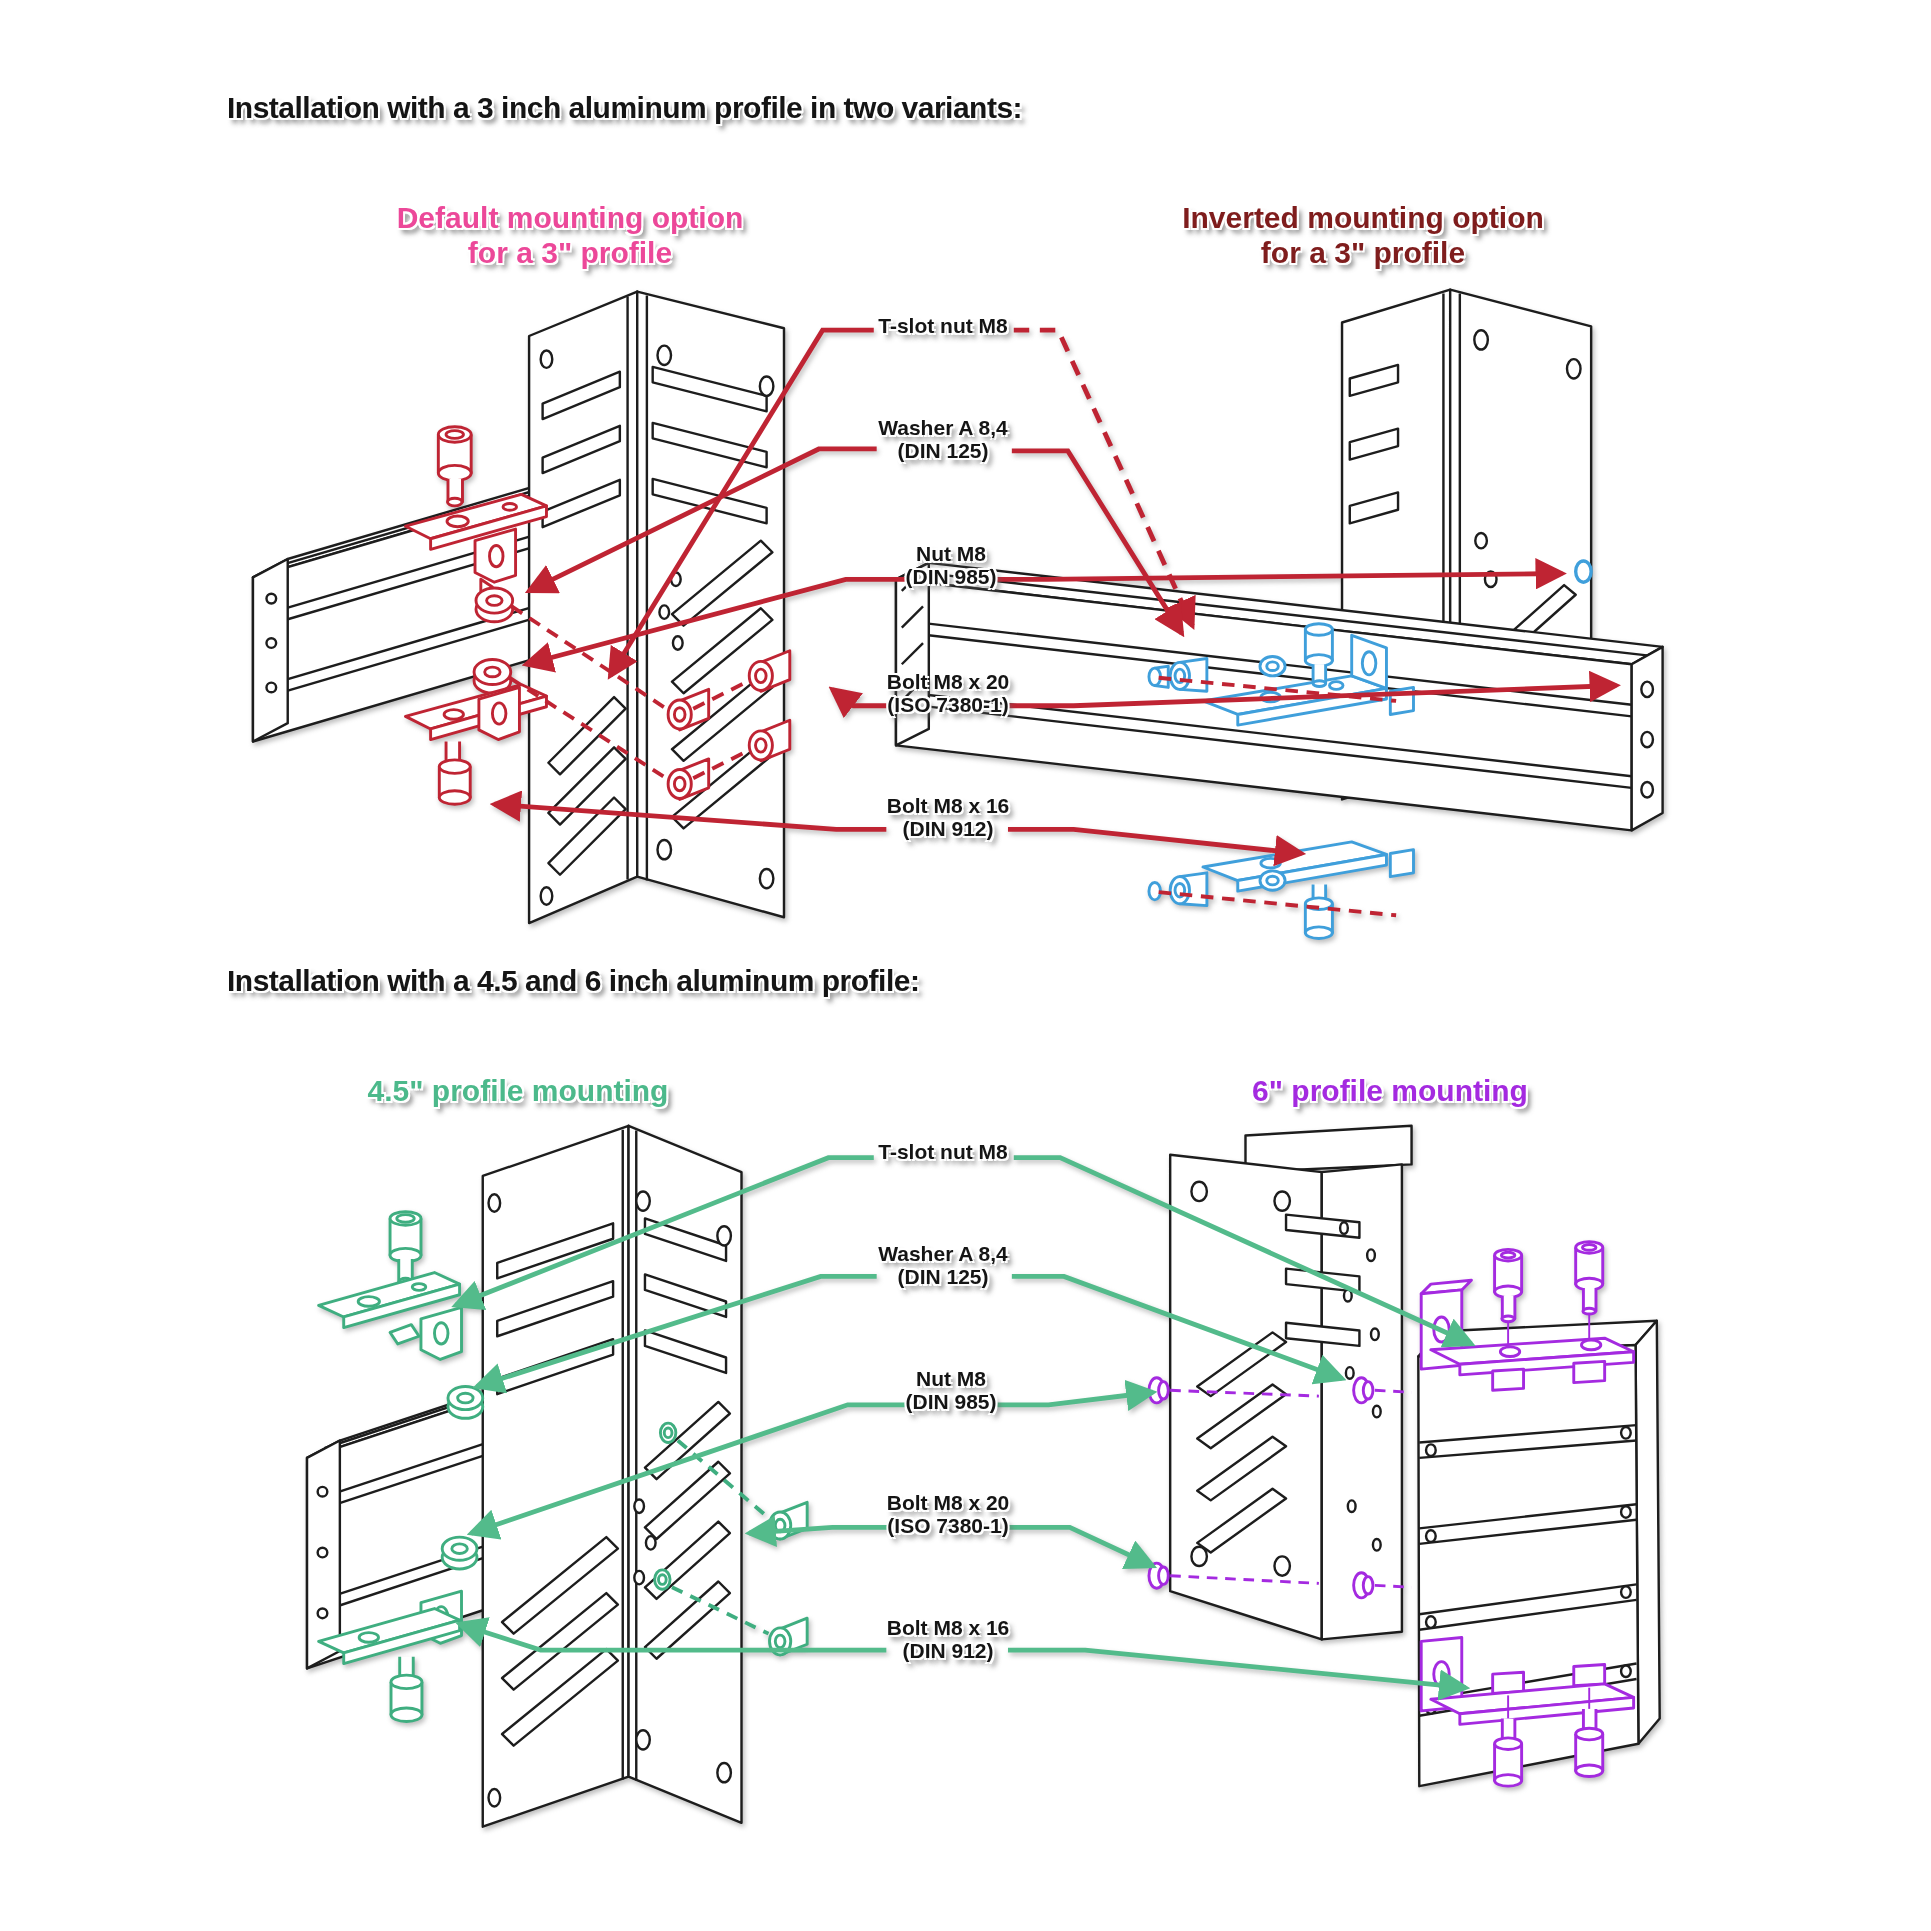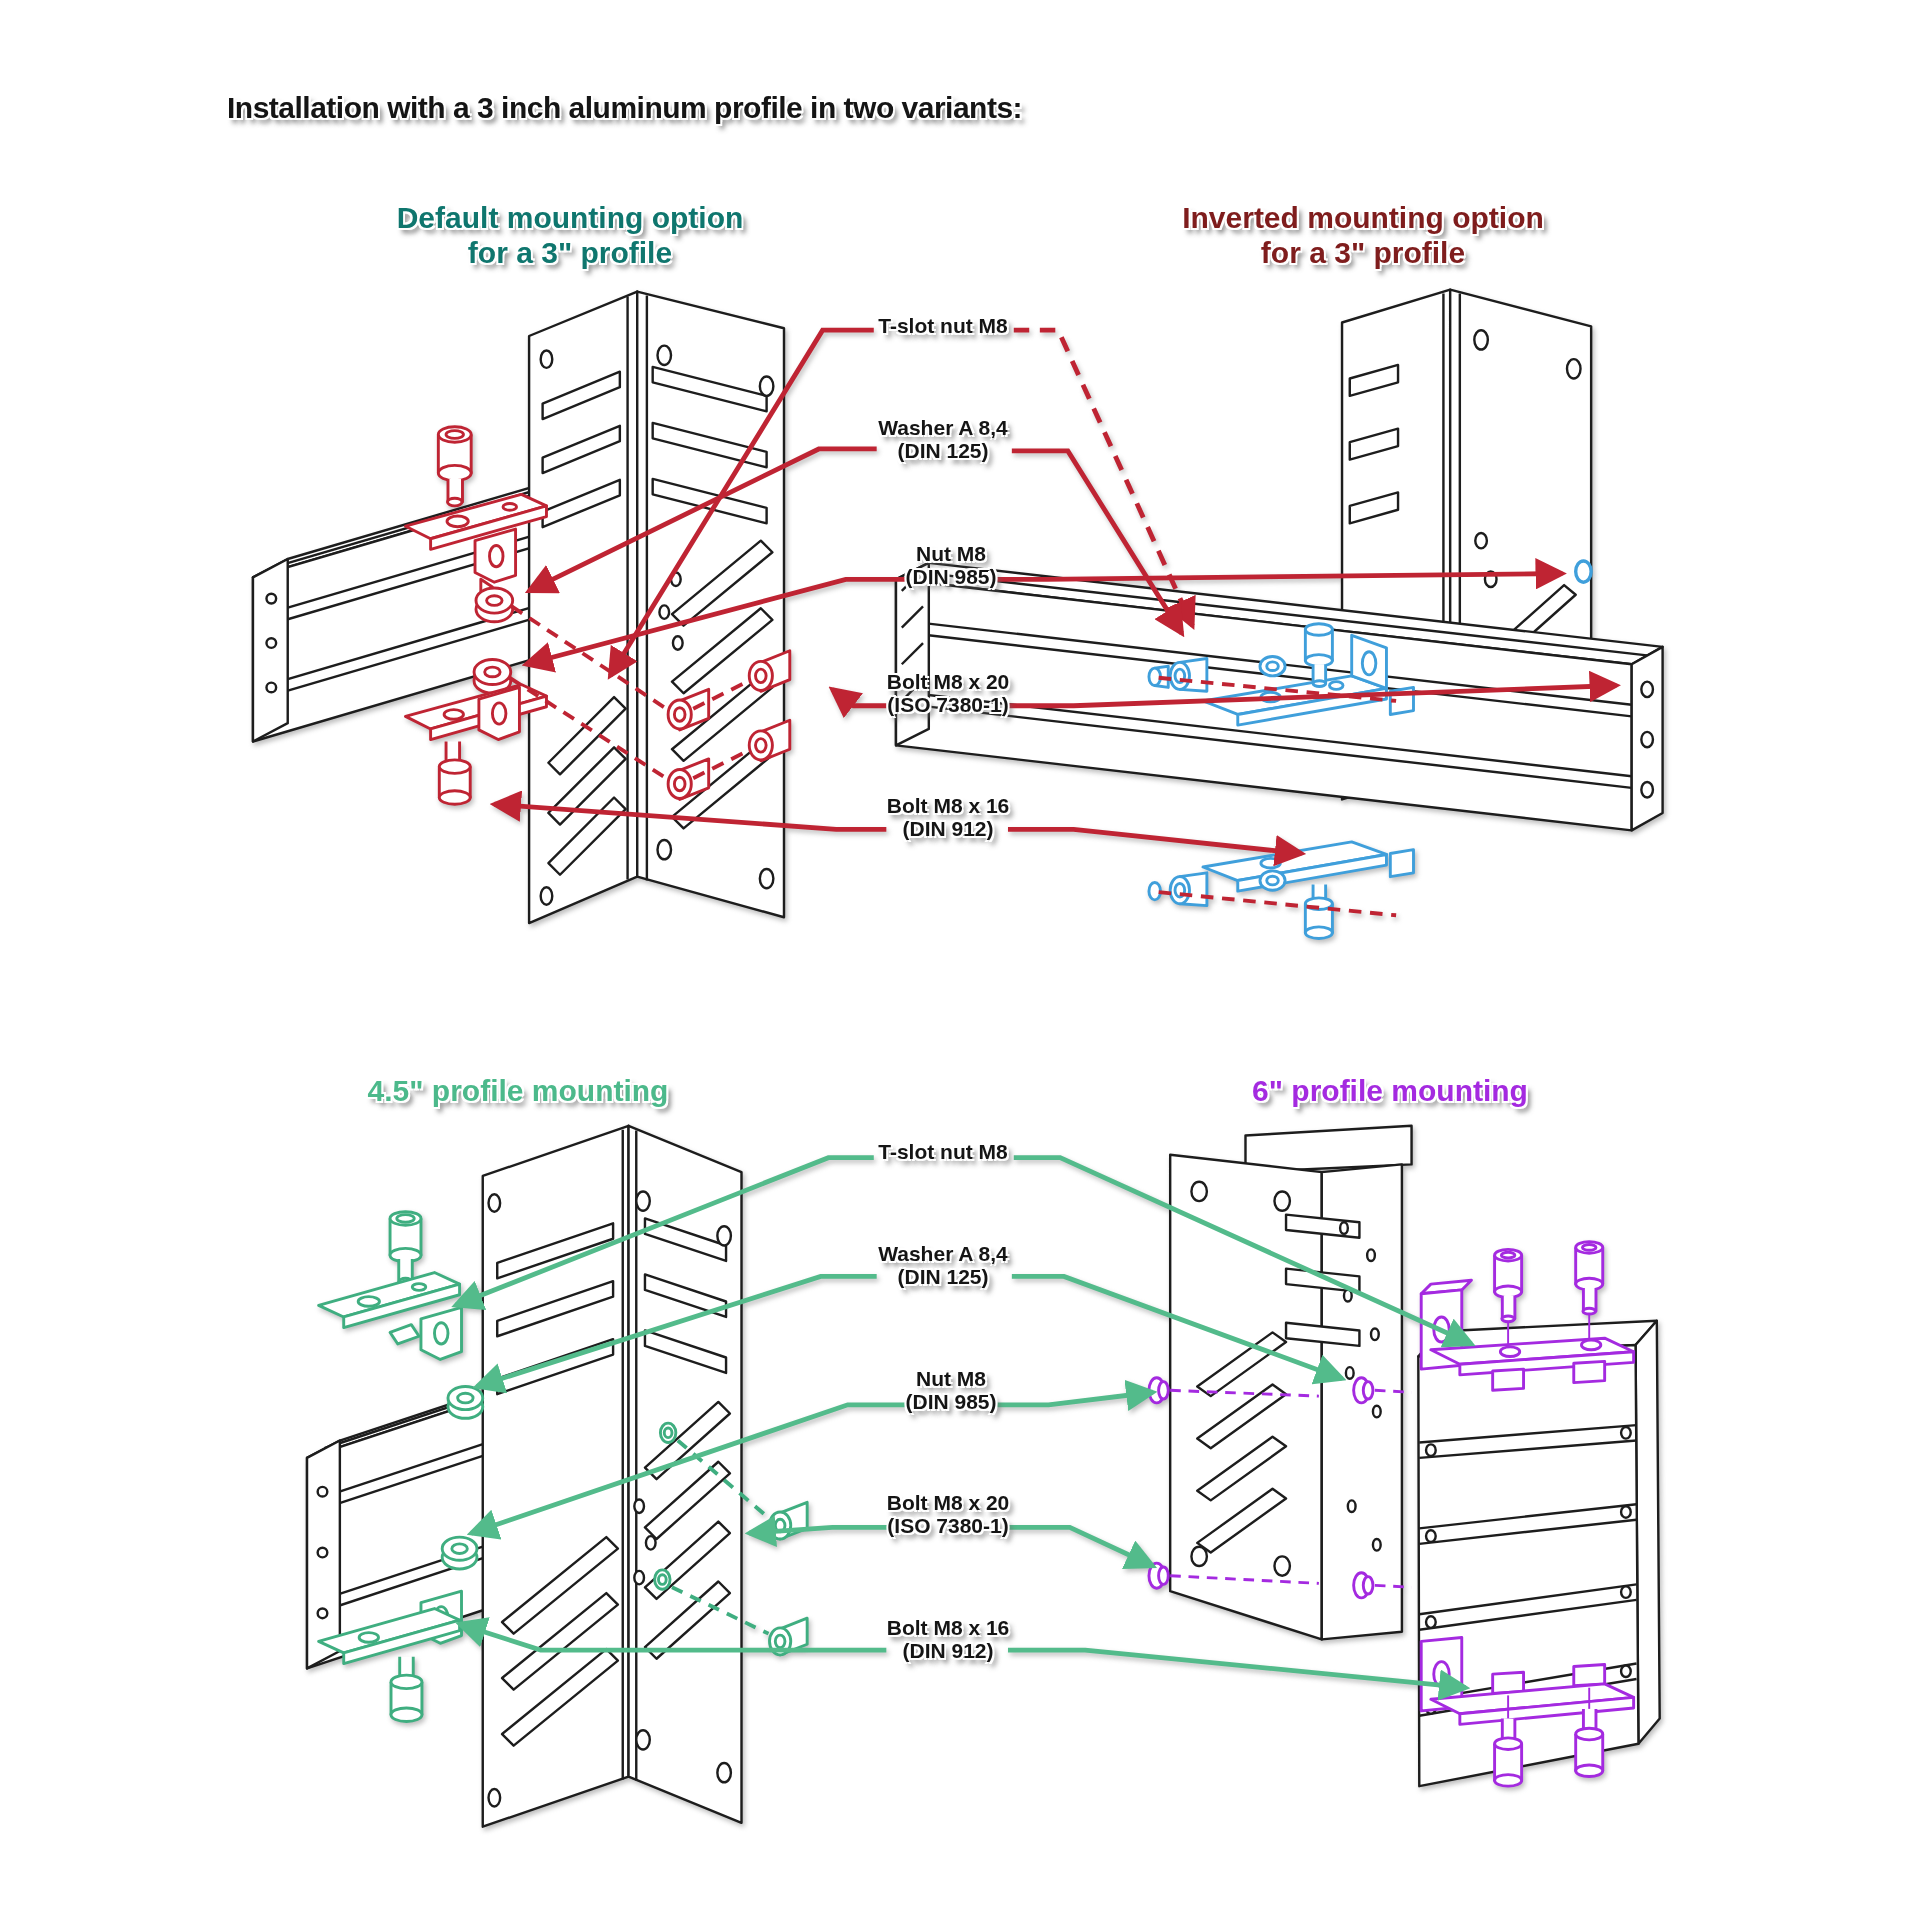--- a/index.html
+++ b/index.html
@@ -412,21 +412,21 @@
   <path d="M1028,1455 L1086,1455 L1194,1442" marker-end="url(#ag)"></path>
   <path d="M920,1582 L862,1582 L776,1588" marker-end="url(#ag)"></path>
   <path d="M1044,1582 L1108,1582 L1194,1622" marker-end="url(#ag)"></path>
   <path d="M918,1709 L560,1709 L476,1682" marker-end="url(#ag)"></path>
   <path d="M1044,1709 L1124,1709 L1518,1748" marker-end="url(#ag)"></path>
 </g>
 </svg>
 
 <div class="lbl title" style="left:227px;top:91px">Installation with a 3 inch aluminum profile in two variants:</div>
 
-<div class="lbl variant" style="left: 570px; top: 201px; color: #0f766e;">
+<div class="lbl variant" style="left: 570px; top: 201px; color: #ec4899;">
   <span>Default mounting option</span>
   <span>for a 3" profile</span>
 </div>
 <div class="lbl variant" style="left: 1363px; top: 201px; color: #7f1d1d; text-align: center;">
   <span>Inverted mounting option</span>
   <span>for a 3" profile</span>
 </div>
 
 <div class="lbl part" style="left:943px;top:315px">
   <span>T-slot nut M8</span>
@@ -442,20 +442,21 @@
 </div>
 <div class="lbl part" style="left:948px;top:671px">
   <span>Bolt M8 x 20</span>
   <span>(ISO 7380-1)</span>
 </div>
 <div class="lbl part" style="left:948px;top:795px">
   <span>Bolt M8 x 16</span>
   <span>(DIN 912)</span>
 </div>
 
+<div class="lbl title" style="left:227px;top:964px">Installation with a 4.5 and 6 inch aluminum profile:</div>
 
 <div class="lbl variant" style="left: 518px; top: 1074px; color: rgb(76, 185, 139);">
   <span>4.5" profile mounting</span>
 </div>
 <div class="lbl variant" style="left: 1390px; top: 1074px; color: rgb(164, 42, 224);">
   <span>6" profile mounting</span>
 </div>
 
 <div class="lbl part" style="left:943px;top:1141px">
   <span>T-slot nut M8</span>

